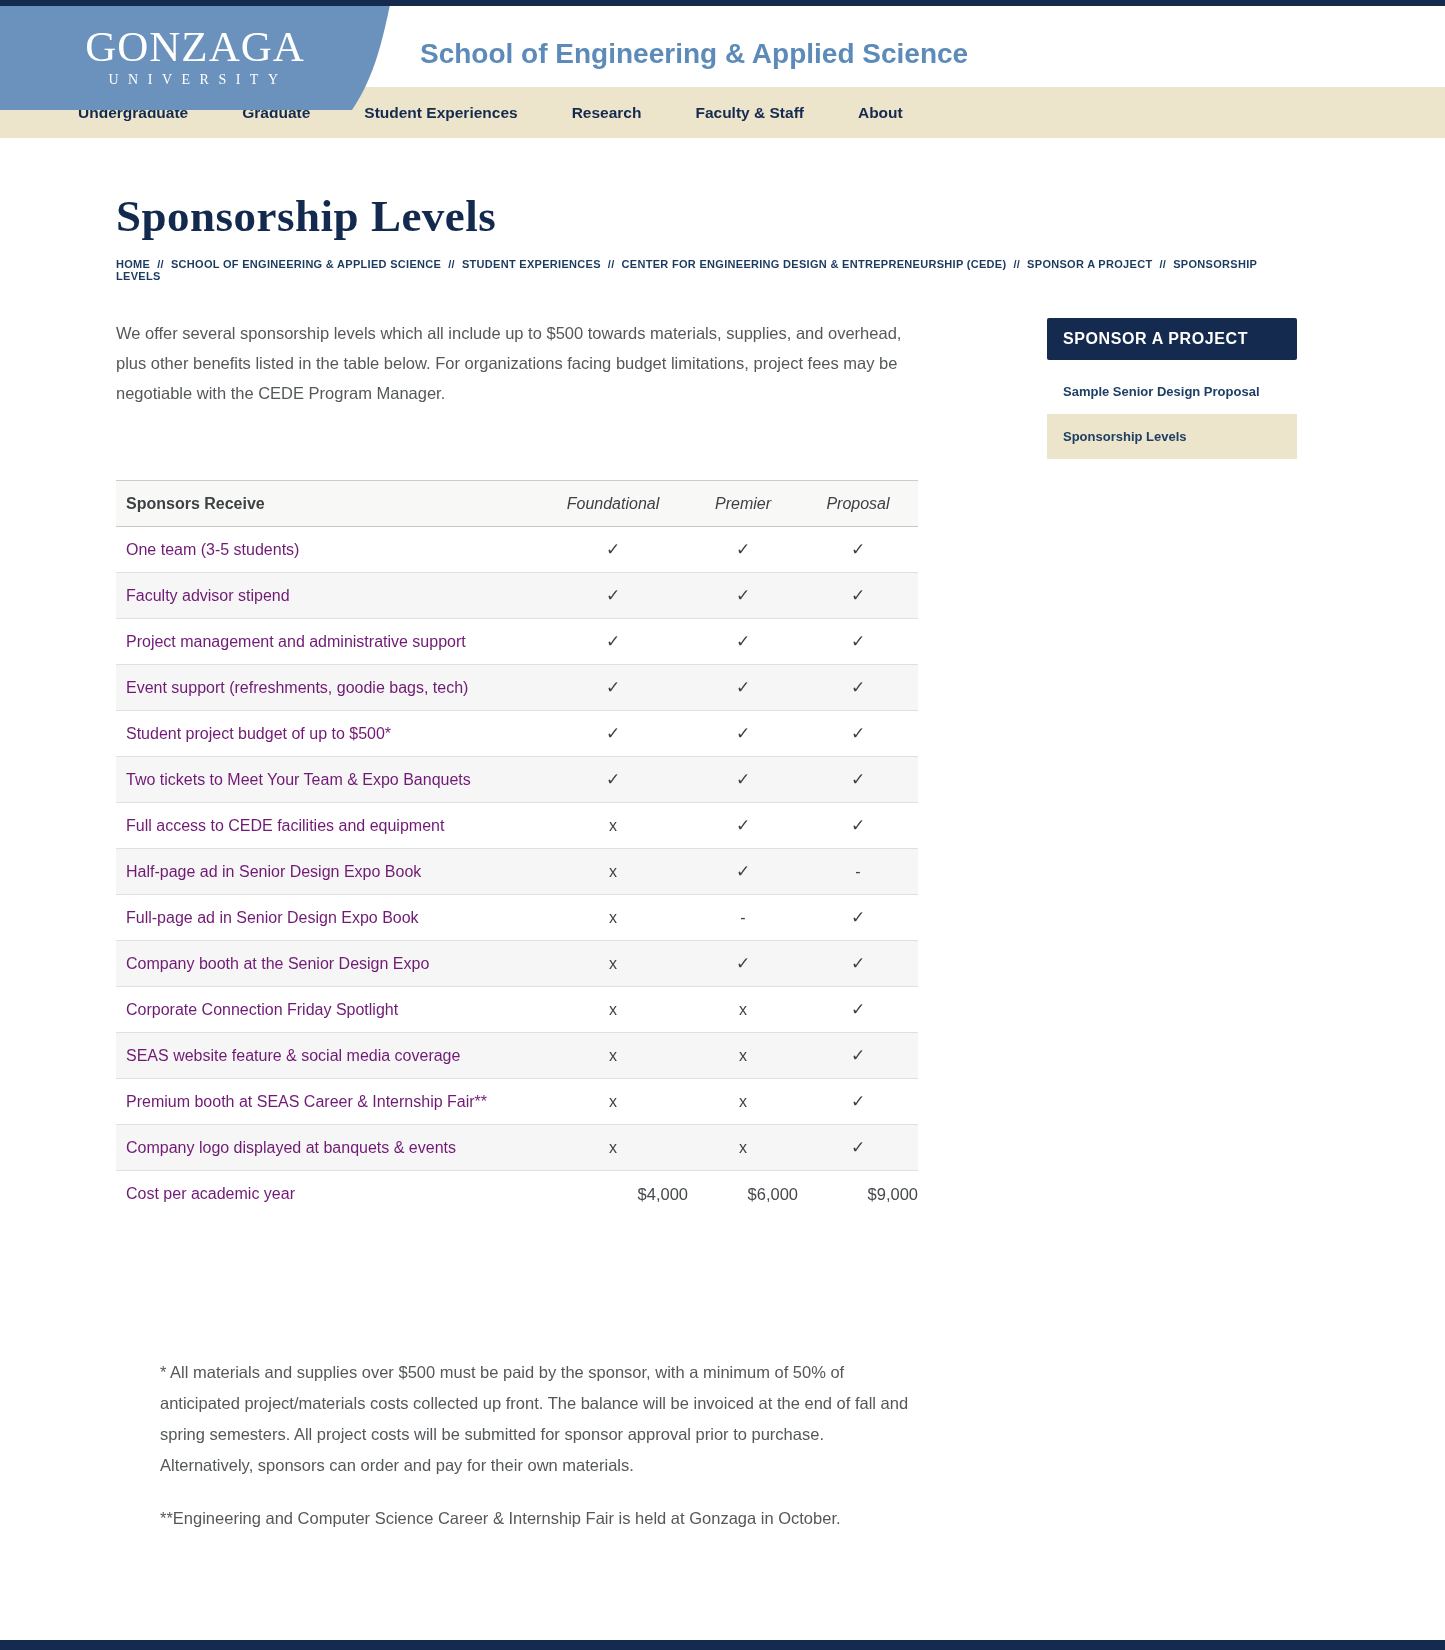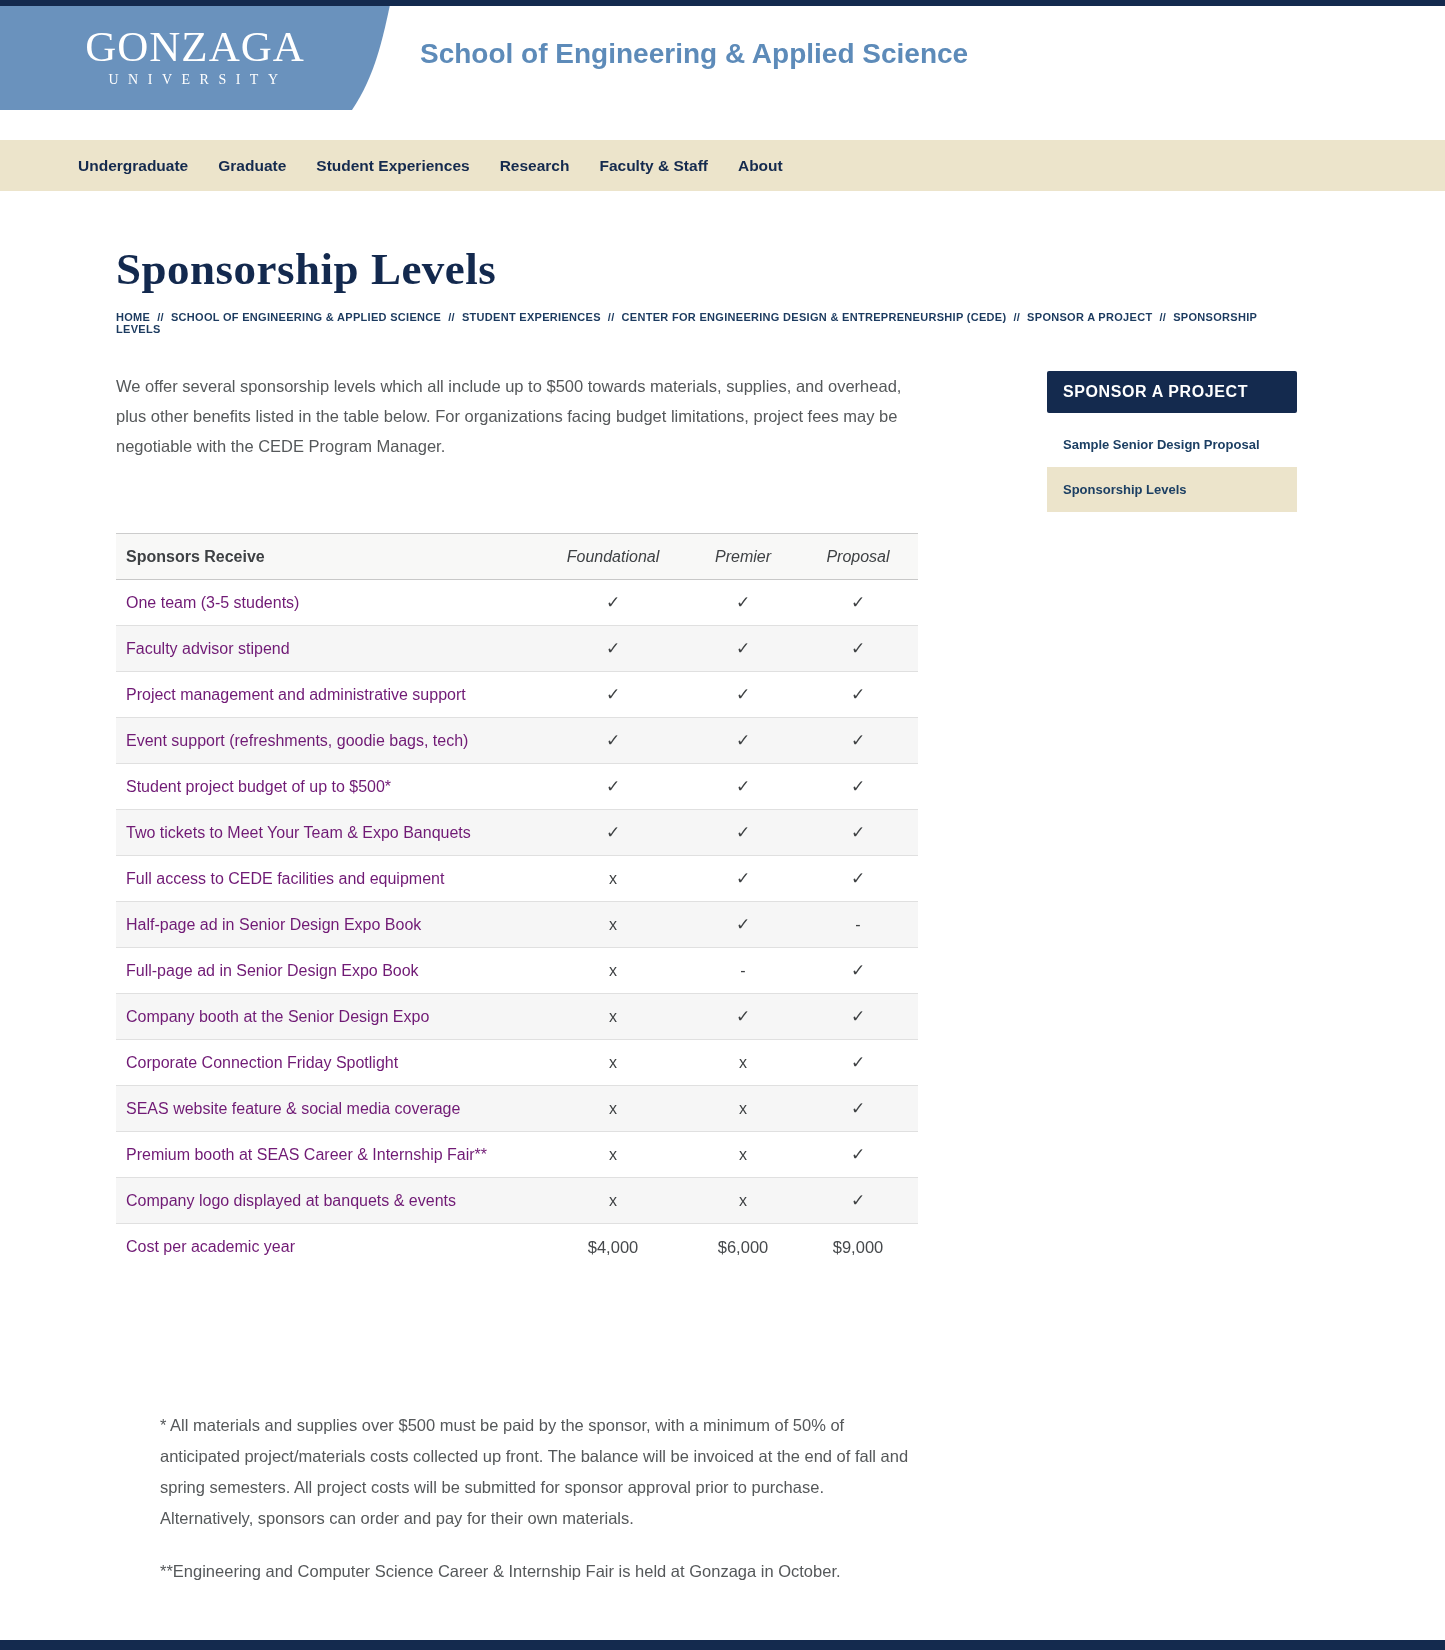--- a/index.html
+++ b/index.html
@@ -5,28 +5,28 @@
   * { margin:0; padding:0; box-sizing:border-box; }
   html,body { background:#ffffff; }
   body {
     width:1445px; height:1650px;
     font-family:"Liberation Sans", sans-serif;
     position:relative; overflow:hidden;
     color:#55585a;
   }
   
   .top-strip { position:absolute; top:0; left:0; width:1445px; height:6px; background:#142a4e; z-index:5; }
-  .header { position:relative; height:140px; background:#ffffff;border-radius:18px; }
+  .header { position:relative; height:87px; background:#ffffff;border-radius:18px; }
   .logo-block-svg { position:absolute; top:0; left:0; z-index:1; }
   .logo { position:absolute; top:24px; left:74px; z-index:3; color:#ffffff; text-align:center; width:242px; }
   .logo-line1 { font-family:"Liberation Serif", serif; font-size:43px; letter-spacing:1px; line-height:1.05; }
   .logo-line2 { font-family:"Liberation Serif", serif; font-size:14px; letter-spacing:9.5px; margin-top:3px; padding-left:6px; }
   .school-name { position:absolute; top:38px; left:420px; z-index:3; font-size:28px; font-weight:700; color:#5d8bb9; }
   
-  .navbar { height:51px; background:#ece4cb; display:flex; align-items:center; padding-left:78px; gap:30px; }
+  .navbar { height:51px; background:#ece4cb; display:flex; align-items:center; padding-left:78px; gap:54px; }
   .nav-item { font-size:15.5px; font-weight:700; color:#142a4e; cursor:pointer; white-space:nowrap; }
   
   .main { padding:0 148px 0 116px; }
   h1.page-title { font-family:"Liberation Serif", serif; font-size:45px; font-weight:700; color:#13294e; margin-top:52px; margin-bottom:16px; letter-spacing:0.5px; }
   .breadcrumb { font-size:11px; font-weight:700; color:#1b3a5f; letter-spacing:0.3px; margin-bottom:36px; }
   .breadcrumb .crumb { color:#1b3a5f; font-weight:600; cursor:pointer; }
   .breadcrumb .crumb.current { font-weight:800; cursor:default; }
   .breadcrumb .sep { margin:0 7px; font-weight:600; }
   .columns { display:flex; align-items:flex-start; }
   .left-col { width:802px; }
@@ -42,21 +42,21 @@
   .trow { display:flex; align-items:center; height:46px; border-bottom:1px solid #e0e0e0; background:#ffffff; }
   .trow.alt { background:#f6f6f6; }
   .trow.thead { background:#f8f8f7; border-bottom:1px solid #c8c8c8;align-items:center; }
   .cell-label { width:422px; padding-left:10px; font-size:16px; color:#701a75; }
   .cell-val { width:150px; text-align:center; font-size:16px; color:#3f4244; }
   .cell-val.c2 { width:110px; }
   .cell-val.c3 { width:120px; }
   .thead .cell-label { font-weight:700; color:#3e4144; }
   .thead .cell-val { font-weight:400; font-style:italic; color:#3e4144; }
   .trow.cost { border-bottom:none; background:#ffffff; }
-  .trow.cost .cell-val { font-size:16.5px; color:#46494c; }
+  .trow.cost .cell-val { font-size:16.5px; color:#46494c;text-align:right; }
   .sym-check { font-size:17px; }
   
   .footnotes { margin-top:140px;margin-left:44px; }
   .footnote { font-size:16.5px; line-height:31px; color:#55585a; }
   .footnote + .footnote { margin-top:22px; }
   
   .footer-bar { position:absolute; left:0; bottom:0; width:1445px; height:10px; background:#142a4e; }
 </style>
 </head>
 <body>

